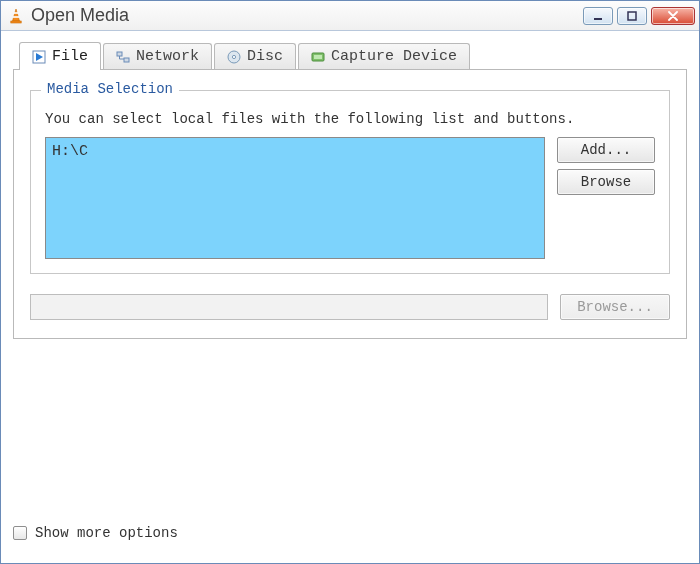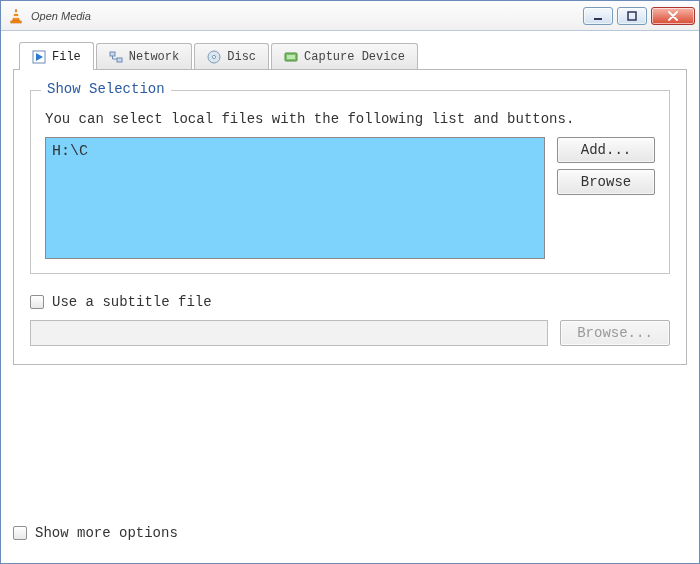--- a/index.html
+++ b/index.html
@@ -20,21 +20,21 @@
   }
   
   .titlebar {
     height:30px;
     background:linear-gradient(#fdfdfd,#f0f0f0);
     border-bottom:1px solid #b8c7db;
     display:flex; align-items:center;
     padding:0 4px 0 6px;
   }
   .titlebar .app-icon { width:18px; height:18px; margin-right:6px; display:flex; align-items:center; justify-content:center; }
-  .titlebar .title { flex:1; font-family: Tahoma,Arial,sans-serif; font-size:11px; color:#444;font-style:italic; }
+  .titlebar .title { flex:1; font-family: Tahoma,Arial,sans-serif; font-size:18px; color:#444; }
   .win-controls { display:flex; gap:4px; }
   .win-btn {
     width:30px; height:18px; border-radius:3px;
     border:1px solid #7a9ab8;
     background:linear-gradient(#f6f9fd,#d2e2f1);
     display:flex; align-items:center; justify-content:center;
     font-size:10px; color:#335; cursor:default;
     box-shadow: inset 0 0 0 1px rgba(255,255,255,0.6);
   }
   .win-btn.close {
@@ -49,21 +49,21 @@
   .tabstrip { display:flex; align-items:flex-end; height:28px; position:relative; z-index:2; padding-left:6px;}
   .tab {
     display:flex; align-items:center; gap:6px;
     height:26px; padding:0 12px;
     border:1px solid #b9b9b9; border-bottom:none;
     background:linear-gradient(#f7f7f7,#e7e7e7);
     border-top-left-radius:3px; border-top-right-radius:3px;
     margin-right:2px;
     color:#444;
     cursor:default;
-    font-size:12px;
+    font-size:15px;
   }
   .tab.active {
     background:#fff;
     height:28px;
     position:relative; top:1px;
     border-color:#b9b9b9;
     font-weight:normal;
     color:#222;
   }
   .tab .tab-icon { width:14px; height:14px; display:flex; align-items:center; justify-content:center; }
@@ -217,42 +217,38 @@
               <rect x="3" y="5" width="8" height="4" fill="#bfe8b1"></rect>
             </svg>
         </span>
         <span>Capture Device</span>
       </div>
     </div>
 
     <div class="tabpage">
 
       <div class="groupbox">
-        <span class="legend">Show Selection</span>
+        <span class="legend">Media Selection</span>
         <div class="hint">You can select local files with the following list and buttons.</div>
         <div class="row">
           <div class="filelist">
             <div class="file-item">H:\C</div>
           </div>
           <div class="side-buttons">
             <div class="btn">
                 <span>Add...</span>
               </div>
             <div class="btn">
                 <span>Browse</span>
               </div>
           </div>
         </div>
       </div>
 
       <div class="sub-section">
-        <div class="checkrow">
-          <span class="checkbox"></span>
-          <span>Use a subtitle file</span>
-        </div>
         <div class="sub-row">
           <div class="sub-input" title=""></div>
           <div class="btn disabled" style="width:110px">
               <span>Browse...</span>
             </div>
         </div>
       </div>
 
     </div>
 

